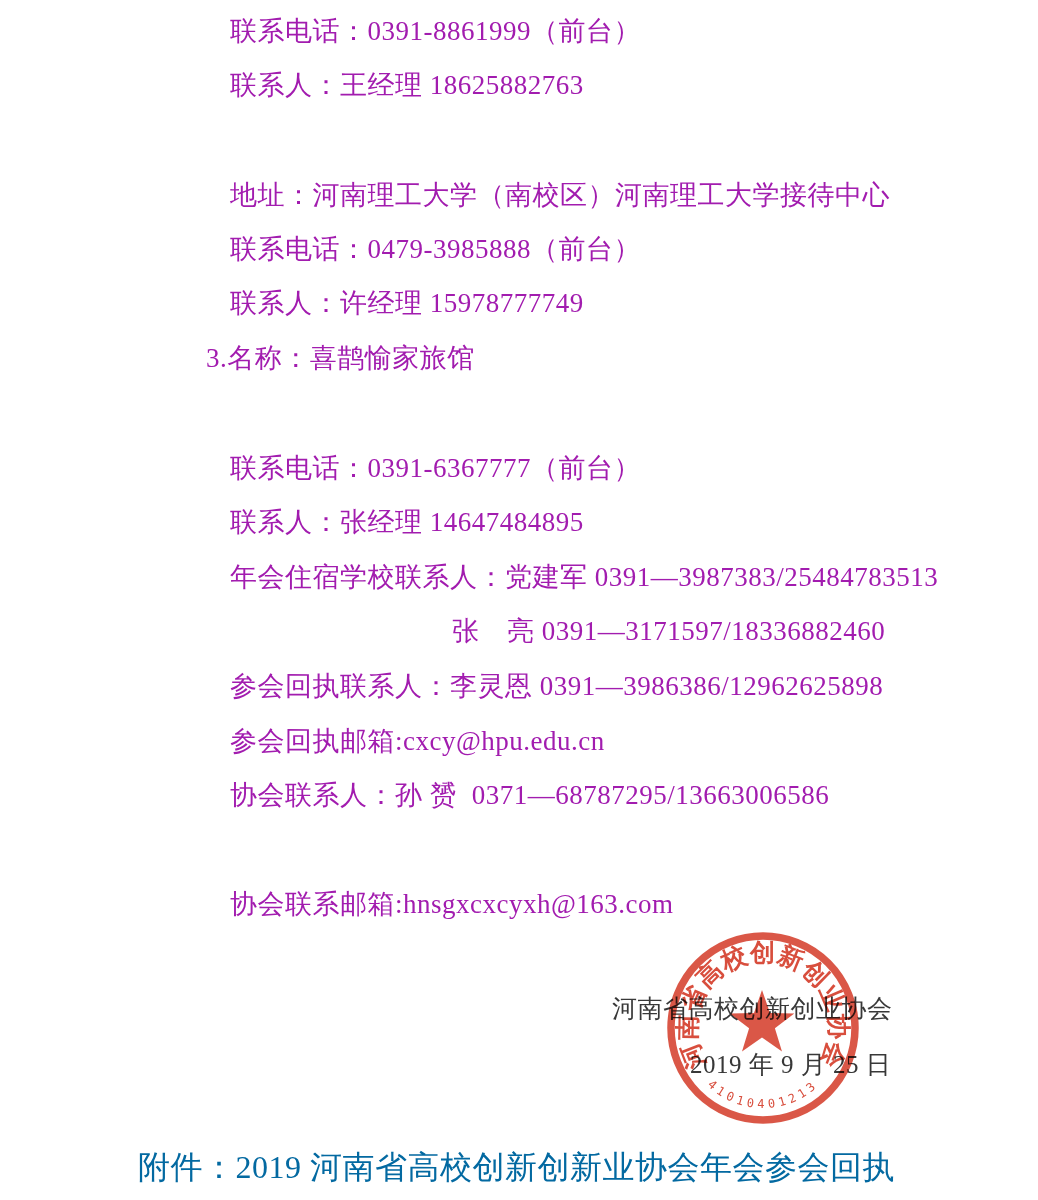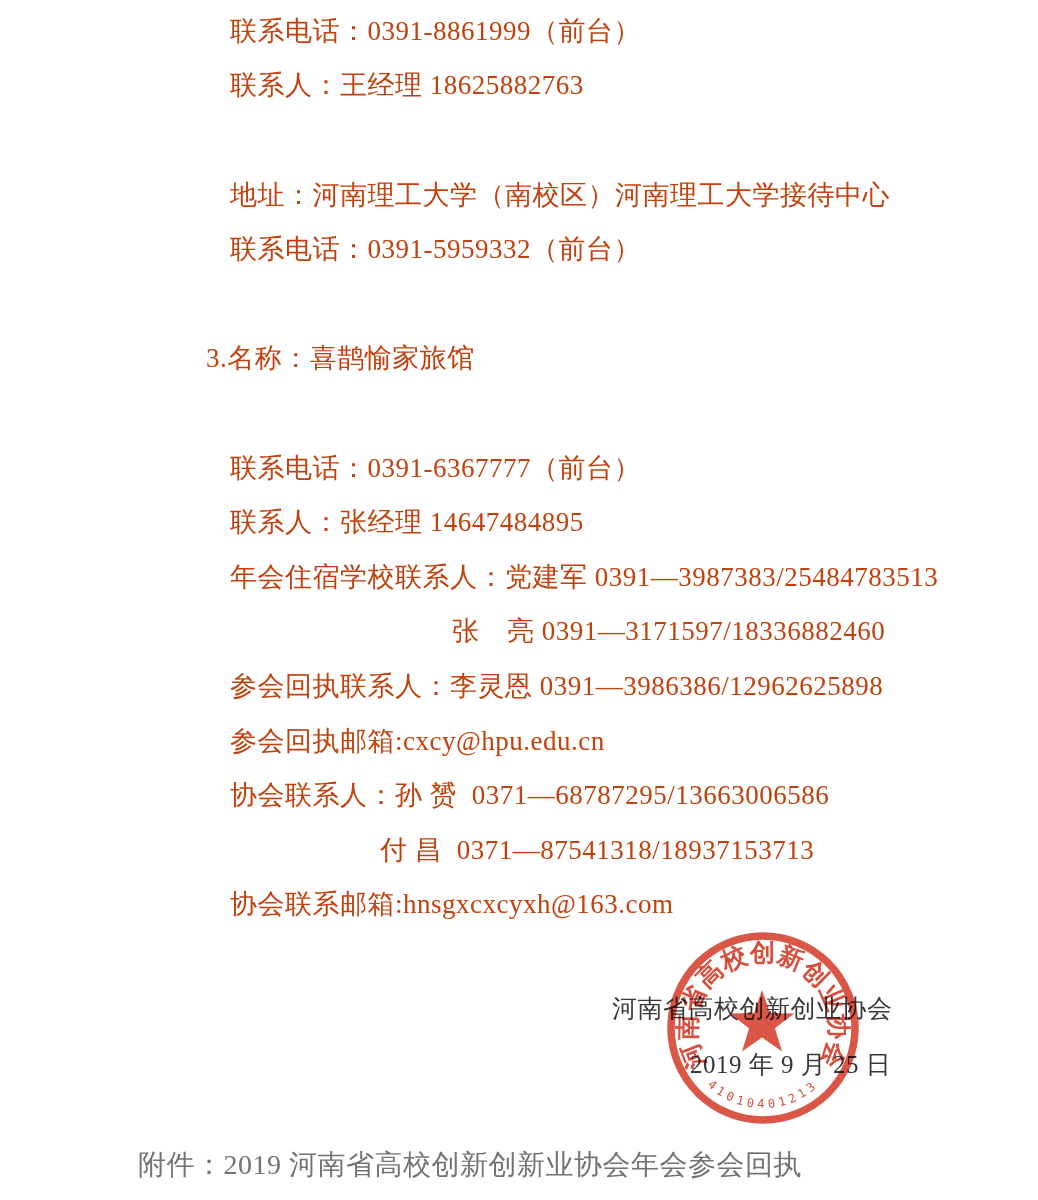--- a/index.html
+++ b/index.html
@@ -7,38 +7,38 @@
     position:relative;
     width:1038px;height:1200px;
     background:#ffffff;
     overflow:hidden;
     font-family:"Liberation Serif","DejaVu Serif",serif;
   }
   .ln{
     position:absolute;
     font-size:27px;
     line-height:38px;
-    color:#c2410c;
+    color:#a21caf;
     letter-spacing:0.5px;
     white-space:pre;
     text-align:center;
   }
   .sig{
     position:absolute;
     font-size:25px;
     color:#383838;
     letter-spacing:0.5px;
     white-space:pre;
     z-index:2;
   }
   .attach{
     position:absolute;
     top:1146px;left:138px;
-    font-size:28px;
-    color:#737373;
+    font-size:32px;
+    color:#0369a1;
     letter-spacing:0.5px;
     white-space:pre;
     z-index:1;
   }
   .seal{
     position:absolute;
     top:918px;left:653px;
     width:220px;height:220px;
     z-index:3;
     mix-blend-mode:multiply;
@@ -54,30 +54,30 @@
   }
 </style>
 </head>
 <body>
 
 <div class="page">
 
   <div class="ln" style="top:12px;left:230px">联系电话：0391-8861999（前台）</div>
   <div class="ln" style="top:66px;left:230px">联系人：王经理 18625882763</div>
   <div class="ln" style="top:176px;left:230px">地址：河南理工大学（南校区）河南理工大学接待中心</div>
-  <div class="ln" style="top:230px;left:230px">联系电话：0391-5959332（前台）</div>
+  <div class="ln" style="top:230px;left:230px">联系电话：0479-3985888（前台）</div>
+  <div class="ln" style="top:284px;left:230px">联系人：许经理 15978777749</div>
   <div class="ln" style="top:339px;left:206px">3.名称：喜鹊愉家旅馆</div>
   <div class="ln" style="top:449px;left:230px">联系电话：0391-6367777（前台）</div>
   <div class="ln" style="top:503px;left:230px">联系人：张经理 14647484895</div>
   <div class="ln" style="top:558px;left:230px">年会住宿学校联系人：党建军 0391—3987383/25484783513</div>
   <div class="ln" style="top:612px;left:452px">张　亮 0391—3171597/18336882460</div>
   <div class="ln" style="top:667px;left:230px">参会回执联系人：李灵恩 0391—3986386/12962625898</div>
   <div class="ln" style="top:722px;left:230px">参会回执邮箱:cxcy@hpu.edu.cn</div>
   <div class="ln" style="top:776px;left:230px">协会联系人：孙 赟  0371—68787295/13663006586</div>
-  <div class="ln" style="top:831px;left:380px">付 昌  0371—87541318/18937153713</div>
   <div class="ln" style="top:885px;left:230px">协会联系邮箱:hnsgxcxcyxh@163.com</div>
 
   <div class="sig" style="top:992px;left:612px">河南省高校创新创业协会</div>
   <div class="sig" style="top:1048px;left:690px">2019 年 9 月 25 日</div>
 
   <svg class="seal" viewBox="0 0 220 220" aria-hidden="true">
     <defs>
       <path id="arcTop" d="M 55.1,148.4 A 67,67 0 1,1 164.9,148.4" fill="none"></path>
       <path id="arcBottom" d="M 34.8,137.4 A 80,80 0 0,0 185.2,137.4" fill="none"></path>
     </defs>

